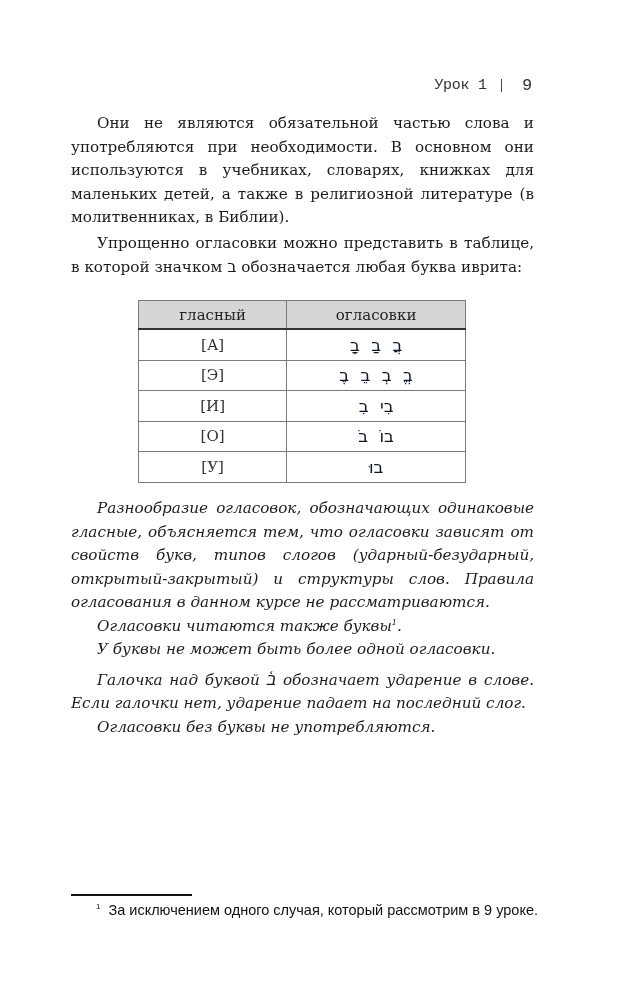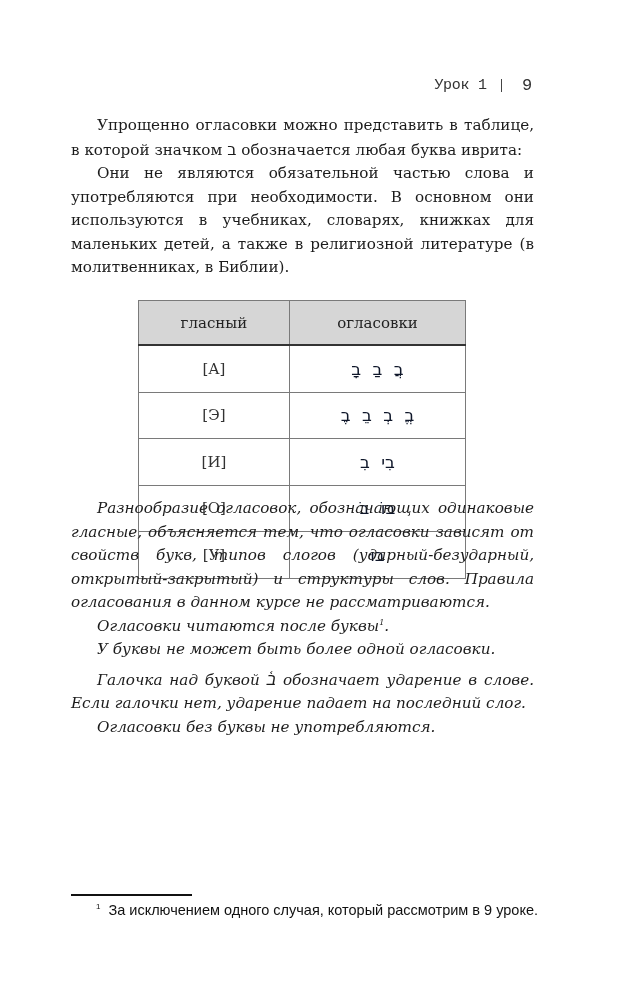--- a/index.html
+++ b/index.html
@@ -6,40 +6,40 @@
     body { width: 619px; height: 1000px; position: relative; overflow: hidden; color: #1a1a1a; }
     .header { position: absolute; top: 76px; right: 87px; font-family: Liberation Mono, monospace; font-size: 15px; color: #333; display: flex; align-items: center; letter-spacing: -0.3px; }
     .header .sep { display: inline-block; width: 1.5px; height: 13px; background: #444; margin: 0 20px 0 14px; }
     .header .page { font-size: 17px; }
     .text { position: absolute; left: 71px; width: 463px; font-family: "DejaVu Serif", "Liberation Serif", serif; font-size: 15.2px; line-height: 23.5px; color: #1c1c1c; }
     .p { margin: 0; text-align: justify; text-align-last: left; }
     .p.indent { text-indent: 26px; }
     .heb { font-family: "DejaVu Sans", sans-serif; font-size: 16px; }
     sup { font-size: 8px; vertical-align: super; line-height: 0; }
     table { position: absolute; left: 138px; top: 300px; width: 328px; border-collapse: collapse; font-family: "DejaVu Serif", serif; font-size: 15px; }
-    th, td { border: 1.5px solid #7a7a7a; text-align: center; padding: 8px; }
+    th, td { border: 1.5px solid #7a7a7a; text-align: center; padding: 0; }
     th { background: #d6d6d6; height: 27px; font-weight: normal; color: #222; border-bottom: 2px solid #333; }
     td { height: 29.5px; color: #333; }
     td.vow { font-family: "DejaVu Sans", sans-serif; font-size: 17px; color: #0f172a; direction: ltr; word-spacing: 6px; }
     .fn-rule { position: absolute; left: 71px; top: 894px; width: 121px; height: 2px; background: #111; }
     .footnote { position: absolute; left: 96px; top: 902px; font-family: Liberation Sans, sans-serif; font-size: 14.5px; color: #111; }
     .footnote sup { font-size: 8px; margin-right: 8px; }
   </style>
 </head>
 <body>
 
 <div class="header">
   <span>Урок 1</span>
   <span class="sep"></span>
   <span class="page">9</span>
 </div>
 
 <div class="text" style="top:112px;">
+  <p class="p indent">Они не являются обязательной частью слова и употребляются при необходимости. В основном они используются в учебниках, словарях, книжках для маленьких детей, а также в религиозной литературе (в молитвенниках, в Библии).</p>
   <p class="p indent" style="margin-top:2px;"><span>Упрощенно огласовки можно представить в таблице, в которой значком </span><span class="heb">ב</span><span> обозначается любая буква иврита:</span></p>
-  <p class="p indent">Они не являются обязательной частью слова и употребляются при необходимости. В основном они используются в учебниках, словарях, книжках для маленьких детей, а также в религиозной литературе (в молитвенниках, в Библии).</p>
 </div>
 
 <table>
   <thead>
     <tr>
       <th>гласный</th>
       <th>огласовки</th>
     </tr>
   </thead>
   <tbody>
@@ -61,21 +61,21 @@
     </tr>
     <tr>
       <td>[У]</td>
       <td class="vow">בוּ</td>
     </tr>
   </tbody>
 </table>
 
 <div class="text" style="top:497px;font-style:italic;">
   <p class="p indent">Разнообразие огласовок, обозначающих одинаковые гласные, объясняется тем, что огласовки зависят от свойств букв, типов слогов (ударный-безударный, открытый-закрытый) и структуры слов. Правила огласования в данном курсе не рассматриваются.</p>
-  <p class="p indent"><span>Огласовки читаются после буквы</span><sup>1</sup><span>.</span></p>
+  <p class="p indent"><span>Огласовки читаются также буквы</span><sup>1</sup><span>.</span></p>
   <p class="p indent">У буквы не может быть более одной огласовки.</p>
   <p class="p indent" style="margin-top:6px;"><span>Галочка над буквой </span><span class="heb">ב֫</span><span> обозначает ударение в слове. Если галочки нет, ударение падает на последний слог.</span></p>
   <p class="p indent">Огласовки без буквы не употребляются.</p>
 </div>
 
 <div class="fn-rule"></div>
 <div class="footnote">
   <sup>1</sup><span>За исключением одного случая, который рассмотрим в 9 уроке.</span>
 </div>
 

